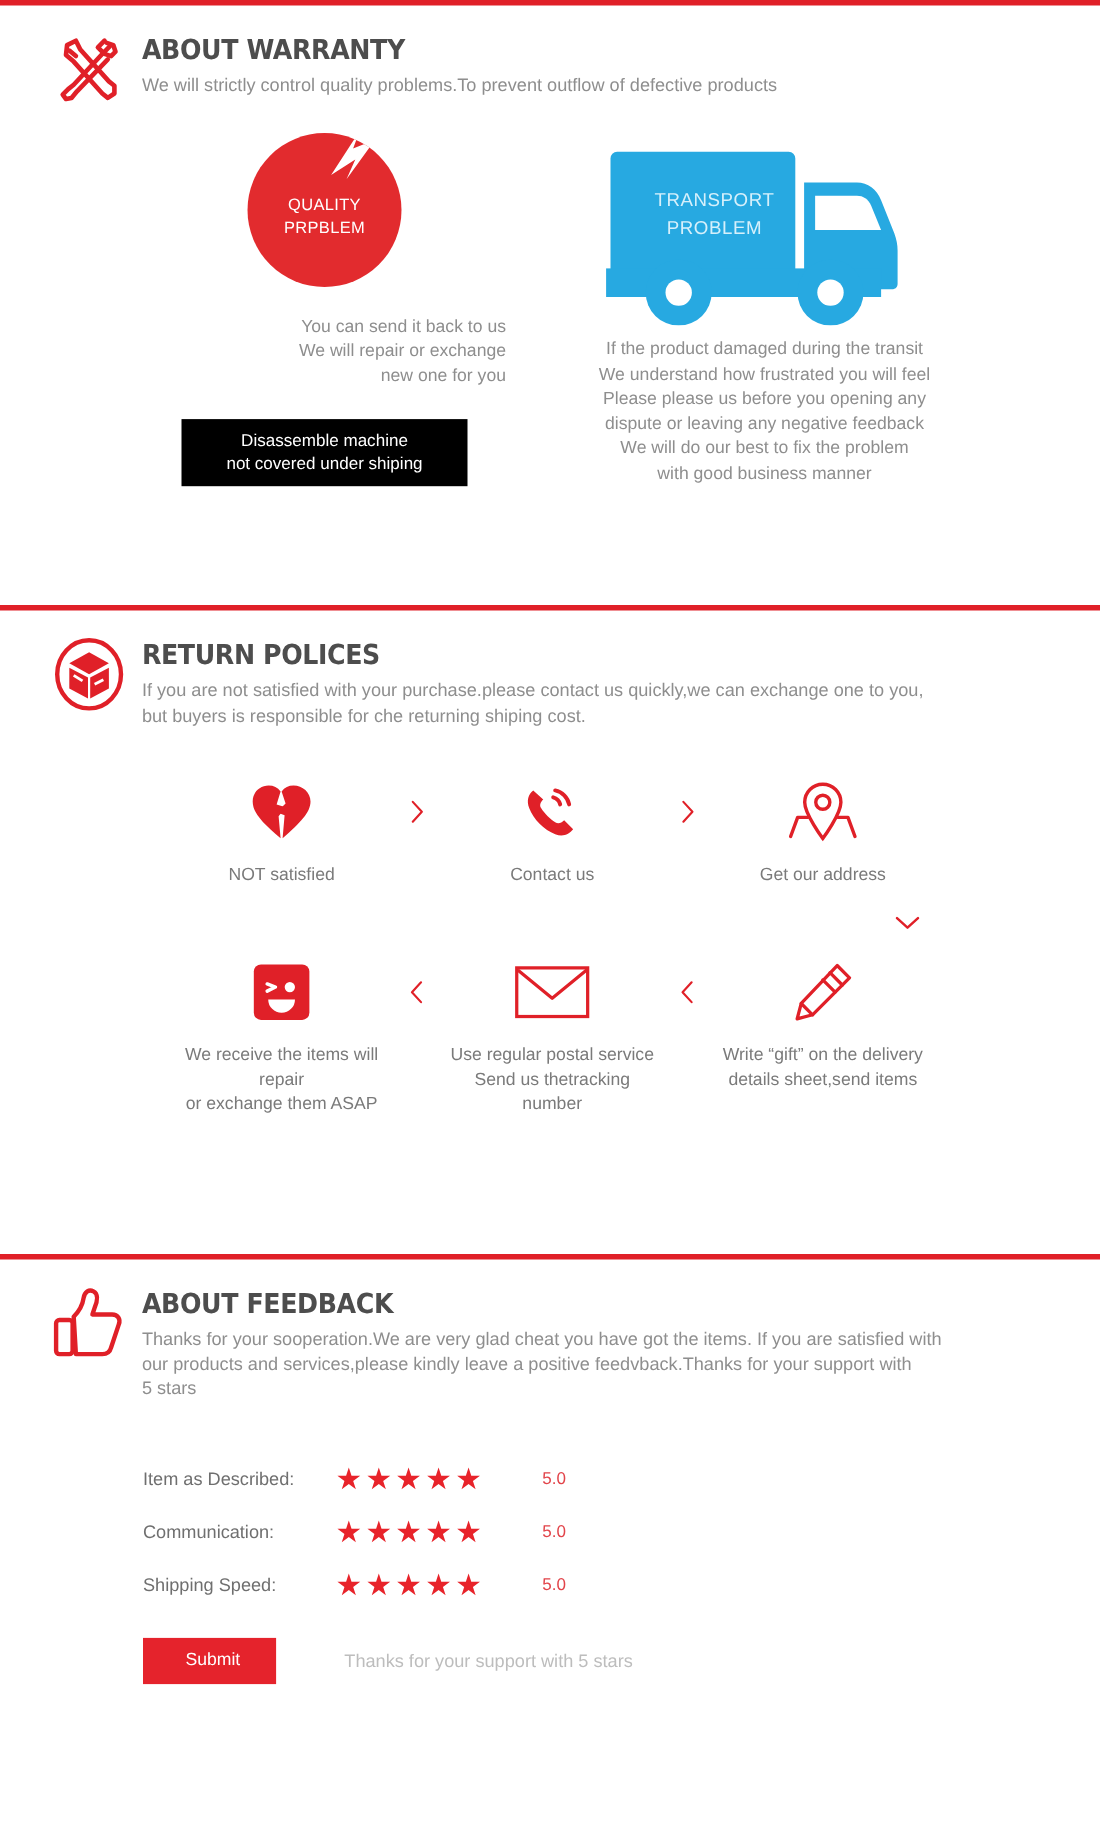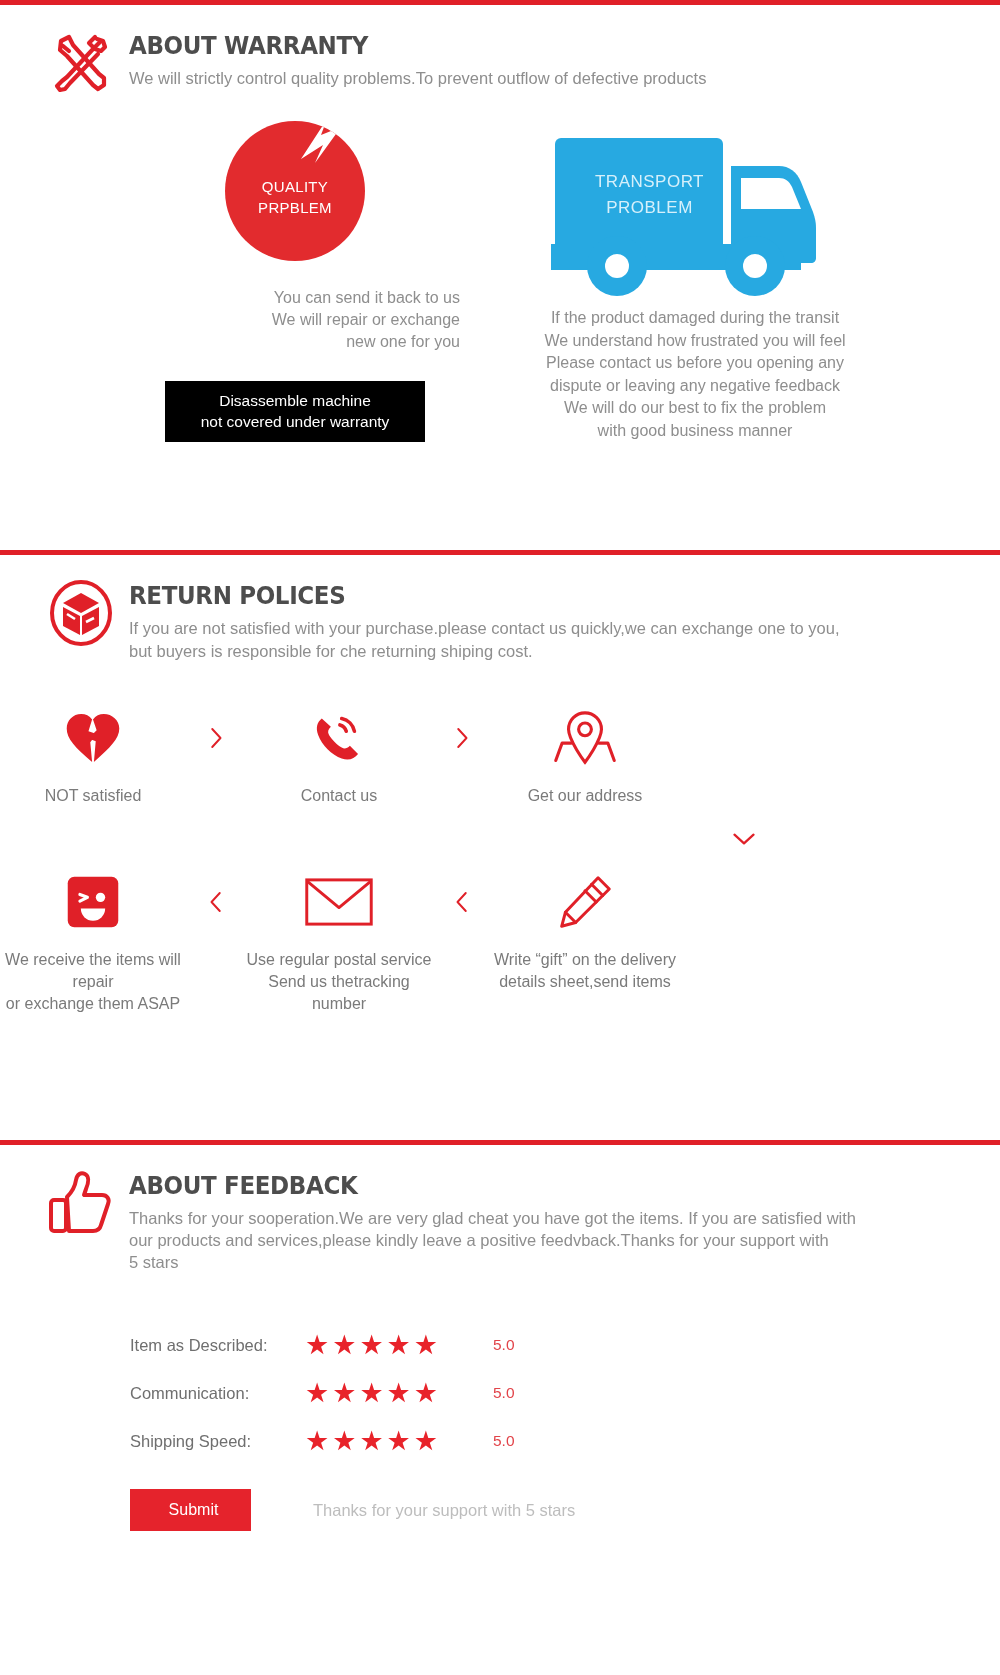--- a/index.html
+++ b/index.html
@@ -128,21 +128,23 @@
     text-align:center;
     font-size:16px;
     line-height:22.5px;
     color:#8e8e8e;
     margin-top:6px;
   }
 
   
   #returns{height:585px;}
   .flow{
+    padding-left:130px;
     margin-top:42px;
+    margin-left:33px;
   }
   .flow-row{
     display:flex;
     align-items:flex-start;
   }
   .flow-item{
     width:186px;
     text-align:center;
   }
   .flow-icon{
@@ -270,21 +272,21 @@
             <div>PRPBLEM</div>
           </div>
         </div>
         <div class="quality-text">
           <div>You can send it back to us</div>
           <div>We will repair or exchange</div>
           <div>new one for you</div>
         </div>
         <div class="warn-banner">
           <div>Disassemble machine</div>
-          <div>not covered under warranty</div>
+          <div>not covered under shiping</div>
         </div>
       </div>
 
       <div class="col-transport">
         <div class="truck-wrap">
           <svg viewBox="0 0 300 170" width="300" height="170">
             <g fill="#27a9e1">
               <rect x="10" y="12" width="168" height="125" rx="6"></rect>
               <path d="M186 40 h48 c10 0 18 6 22 16 l12 30 c2 6 3 10 3 16 v30 c0 3-2 5-5 5 h-80 Z"></path>
               <rect x="6" y="118" width="250" height="26"></rect>
@@ -296,21 +298,21 @@
             <circle cx="210" cy="140" r="12" fill="#ffffff"></circle>
           </svg>
           <div class="truck-label">
             <div>TRANSPORT</div>
             <div>PROBLEM</div>
           </div>
         </div>
         <div class="transport-text">
           <div>If the product damaged during the transit</div>
           <div>We understand how  frustrated you will feel</div>
-          <div>Please contact us before you opening any</div>
+          <div>Please please us before you opening any</div>
           <div>dispute or leaving any negative feedback</div>
           <div>We will do our best to fix the problem</div>
           <div>with good business manner</div>
         </div>
       </div>
     </div>
   </div>
 
   <div class="rule"></div>
 

